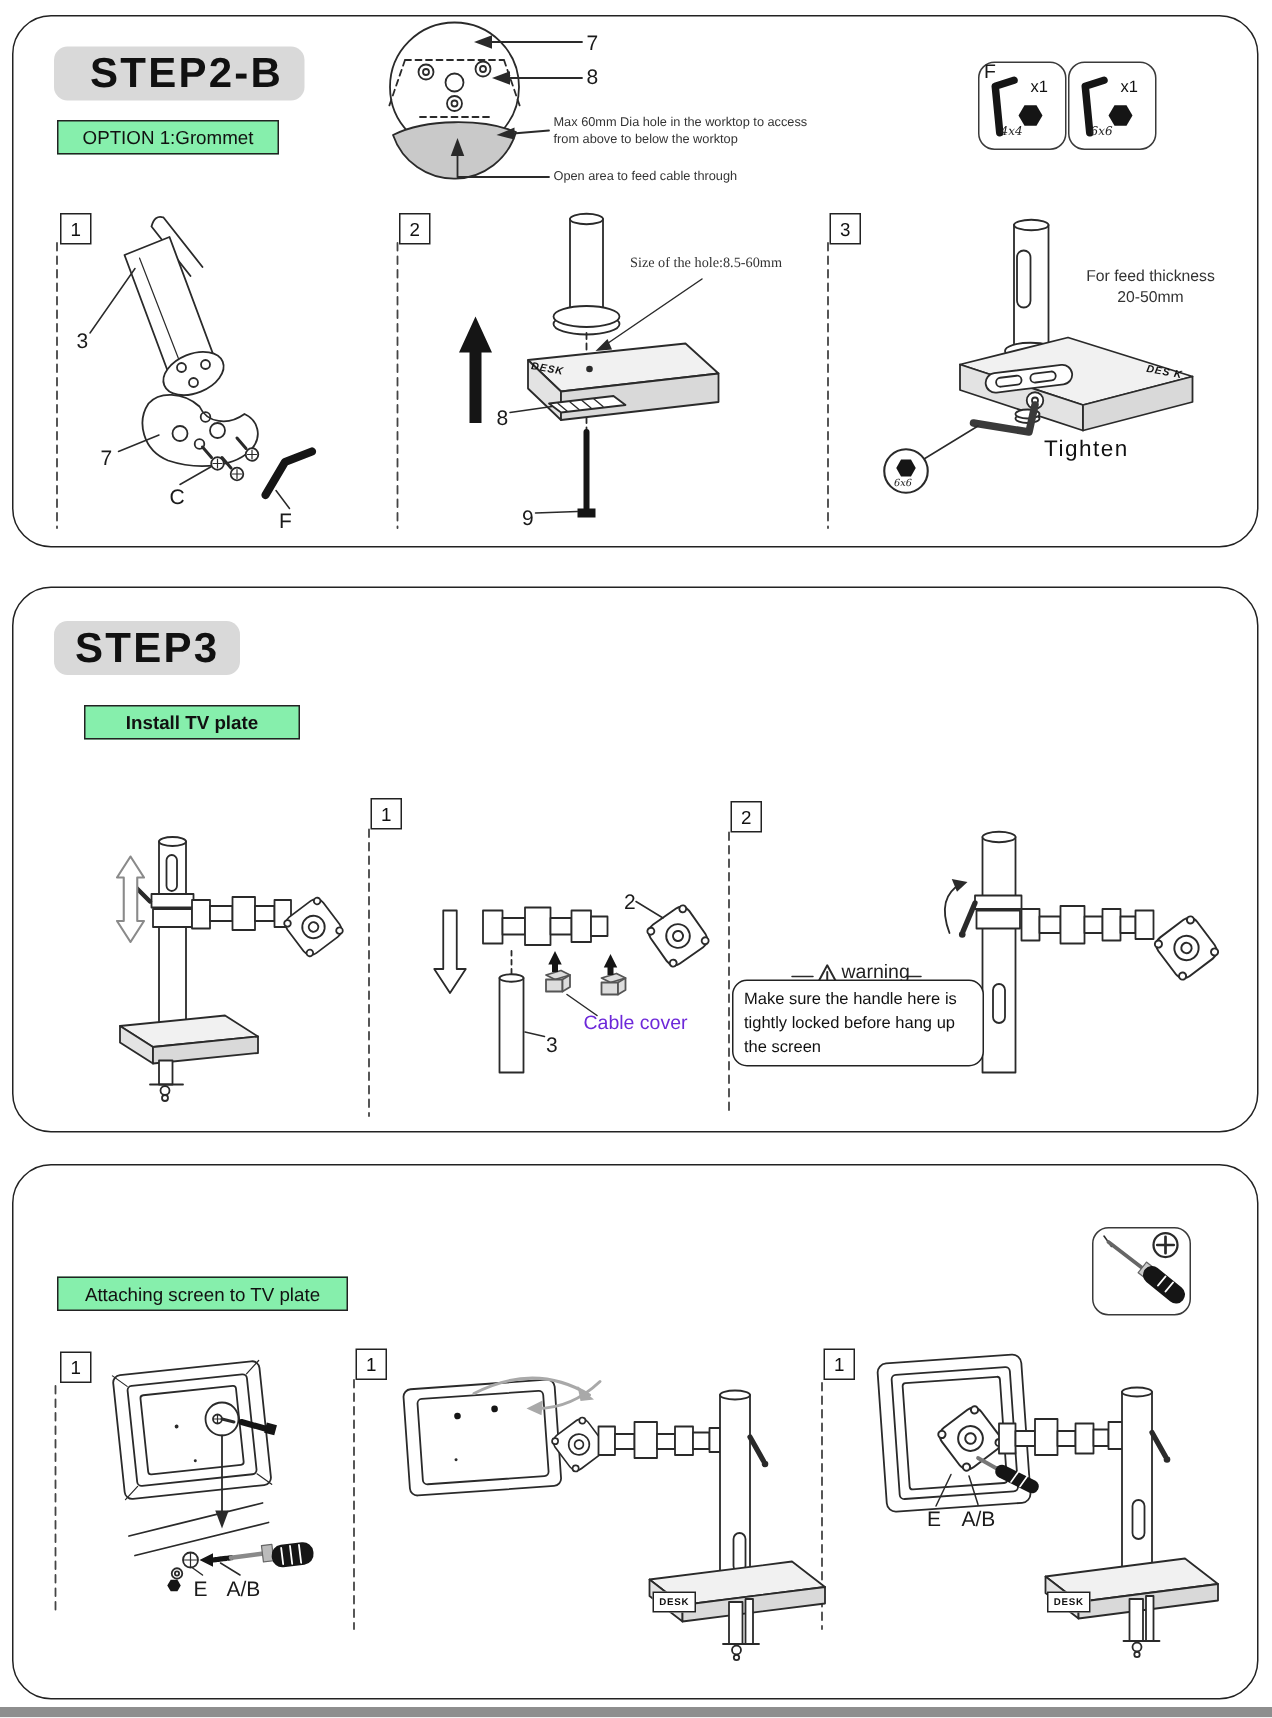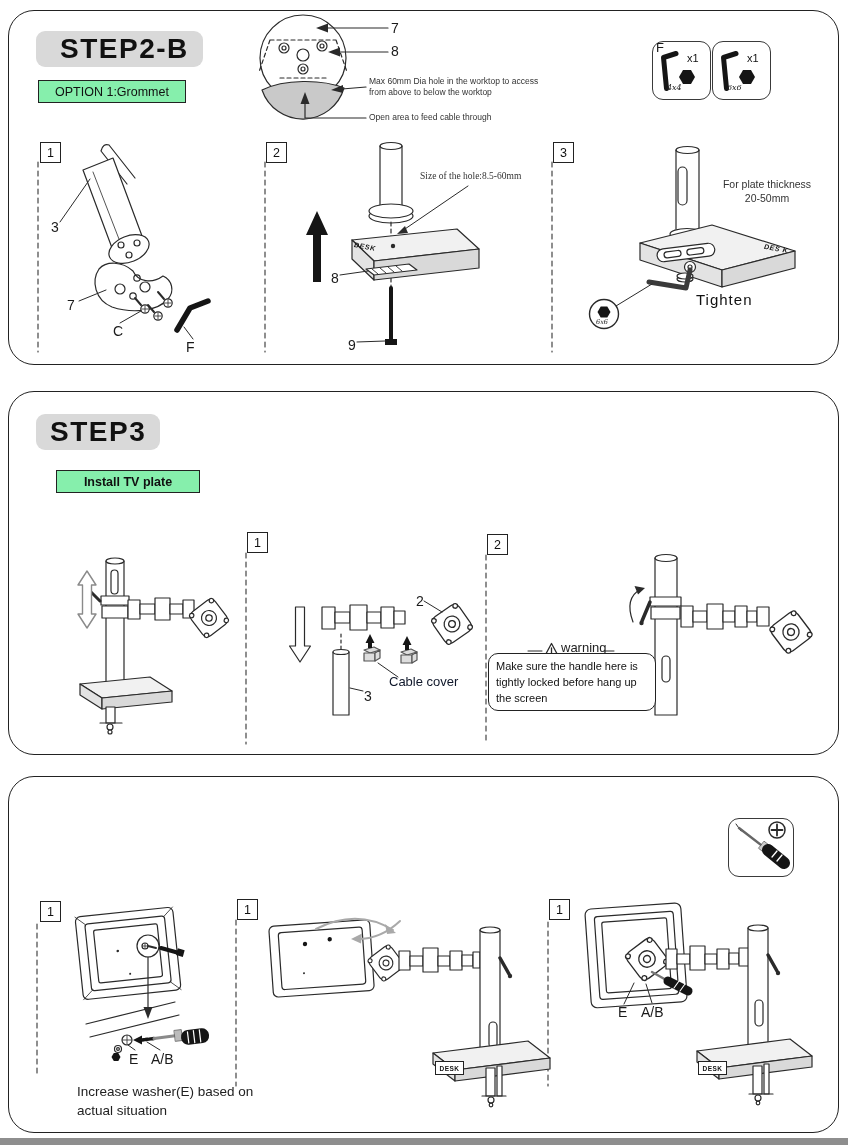--- a/index.html
+++ b/index.html
@@ -22,21 +22,21 @@
           font-size:11px;line-height:16px;padding:4px 7px;color:#111;}
   .desk-it{position:absolute;font-size:7px;font-weight:800;font-style:italic;letter-spacing:0.6px;
            transform:rotate(10deg);color:#111;}
   .desk-tag{position:absolute;border:1px solid #222;background:#fff;font-size:6.5px;font-weight:700;
             width:27px;height:12px;display:flex;align-items:center;justify-content:center;letter-spacing:0.5px;color:#111;}
   .tool-box{position:absolute;width:57px;height:57px;border:1.7px solid #3a3a3a;border-radius:11px;background:#fff;}
   .cap{position:absolute;font-size:13.5px;line-height:19px;color:#222;}
   .warn{position:absolute;font-size:13px;color:#222;}
   .thick{position:absolute;width:110px;text-align:center;font-size:10.5px;line-height:14px;color:#333;}
   .tighten{position:absolute;font-size:15px;letter-spacing:1px;color:#111;}
-  .cable{position:absolute;font-size:13px;color:#0f172a;}
+  .cable{position:absolute;font-size:13px;color:#6d28d9;}
   .bottom-strip{position:absolute;left:0;top:1138px;width:848px;height:7px;background:#8e8e8e;}
 </style>
 </head>
 <body>
 
 <div class="page">
 
   <div class="panel" style="left:8px;top:10px;width:829px;height:353px;"></div>
   <div class="panel" style="left:8px;top:391px;width:829px;height:362px;"></div>
   <div class="panel" style="left:8px;top:776px;width:829px;height:355px;"></div>
@@ -368,44 +368,44 @@
   <span class="lbl" style="left:186px;top:339px;">F</span>
 
   <div class="num" style="left:266px;top:142px;">2</div>
   <span class="mid" style="left:420px;top:171px;">Size of the hole:8.5-60mm</span>
   <span class="lbl" style="left:331px;top:270px;">8</span>
   <span class="lbl" style="left:348px;top:337px;">9</span>
   <span class="desk-it" style="left:354px;top:243px;">DESK</span>
 
   <div class="num" style="left:553px;top:142px;">3</div>
   <div class="thick" style="left:712px;top:177px;">
-    <span>For plate thickness</span><br>
+    <span>For feed thickness</span><br>
     <span>20-50mm</span>
   </div>
   <span class="desk-it" style="left:764px;top:245px;">DES K</span>
   <span class="tighten" style="left:696px;top:291px;">Tighten</span>
   <span class="ser" style="left:596px;top:318px;font-size:6.5px;">6x6</span>
 
   <div class="step-h" style="left:36px;top:414px;">STEP3</div>
   <div class="sub-box" style="left:56px;top:470px;width:142px;height:21px;font-weight:bold;">Install TV plate</div>
 
   <div class="num" style="left:247px;top:532px;">1</div>
   <span class="lbl" style="left:416px;top:593px;">2</span>
   <span class="lbl" style="left:364px;top:688px;">3</span>
   <span class="cable" style="left:389px;top:674px;">Cable cover</span>
 
   <div class="num" style="left:487px;top:534px;">2</div>
   <span class="warn" style="left:561px;top:640px;">warning</span>
   <div class="bubble" style="left:488px;top:653px;">Make sure the handle here is tightly locked before hang up the screen</div>
 
+  <div class="sub-box" style="left:38px;top:851px;width:192px;height:21px;">Attaching screen to TV plate</div>
 
   <div class="num" style="left:40px;top:901px;">1</div>
   <span class="lbl" style="left:129px;top:1051px;">E</span>
   <span class="lbl" style="left:151px;top:1051px;">A/B</span>
-  <div class="cap" style="left:77px;top:1082px;width:195px;">Increase washer(E) based on actual situation</div>
 
   <div class="num" style="left:237px;top:899px;">1</div>
   <div class="desk-tag" style="left:435px;top:1061px;">DESK</div>
 
   <div class="num" style="left:549px;top:899px;">1</div>
   <span class="lbl" style="left:618px;top:1004px;">E</span>
   <span class="lbl" style="left:641px;top:1004px;">A/B</span>
   <div class="desk-tag" style="left:698px;top:1061px;">DESK</div>
 
   <div class="bottom-strip"></div>

